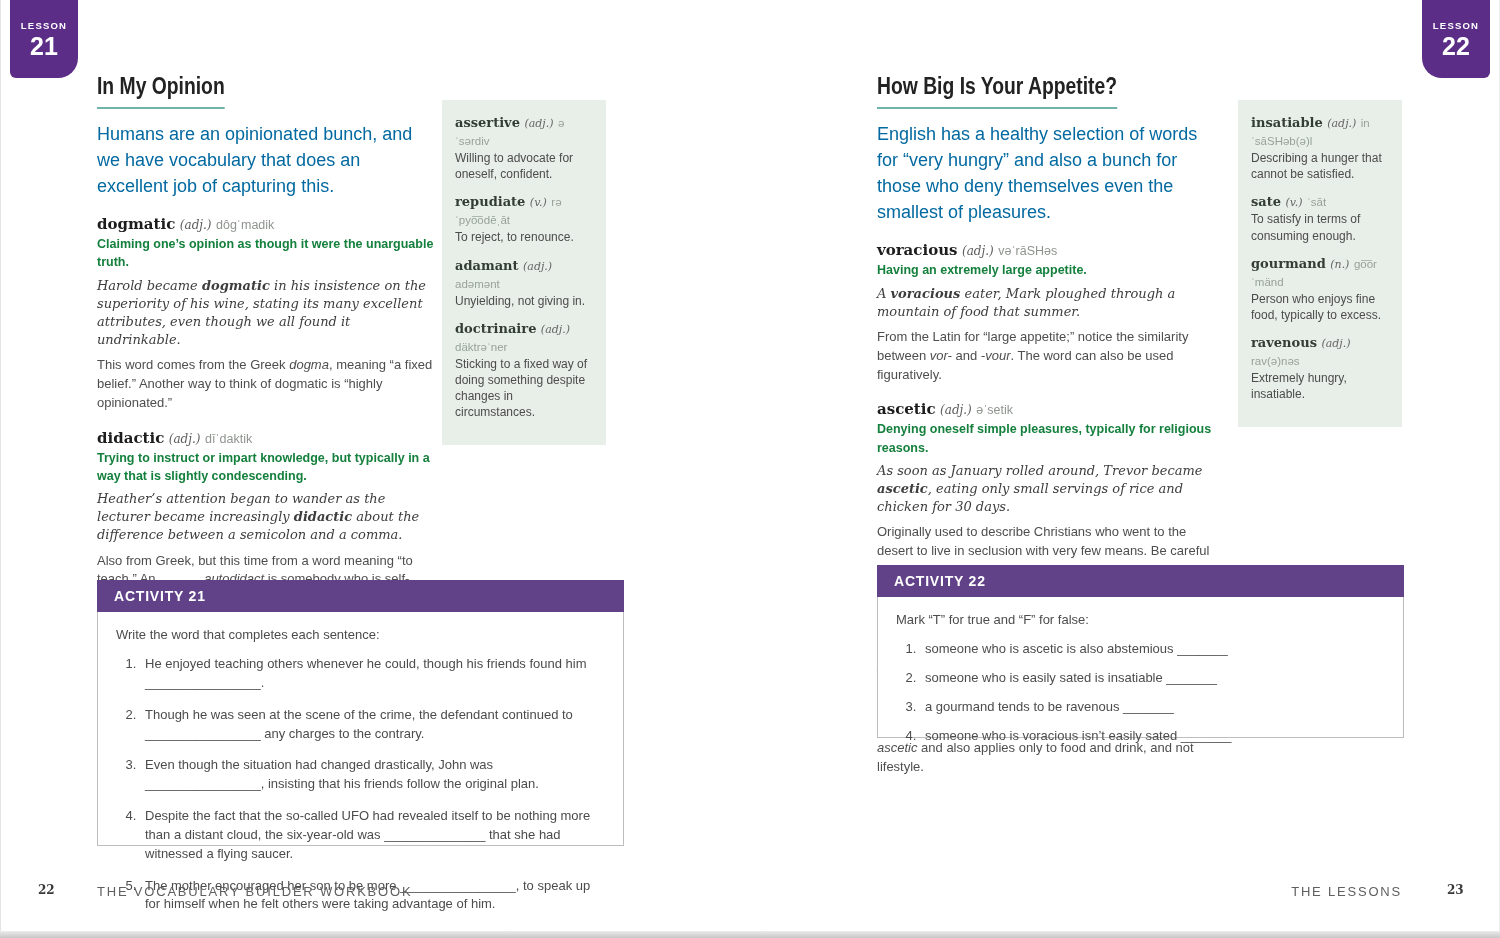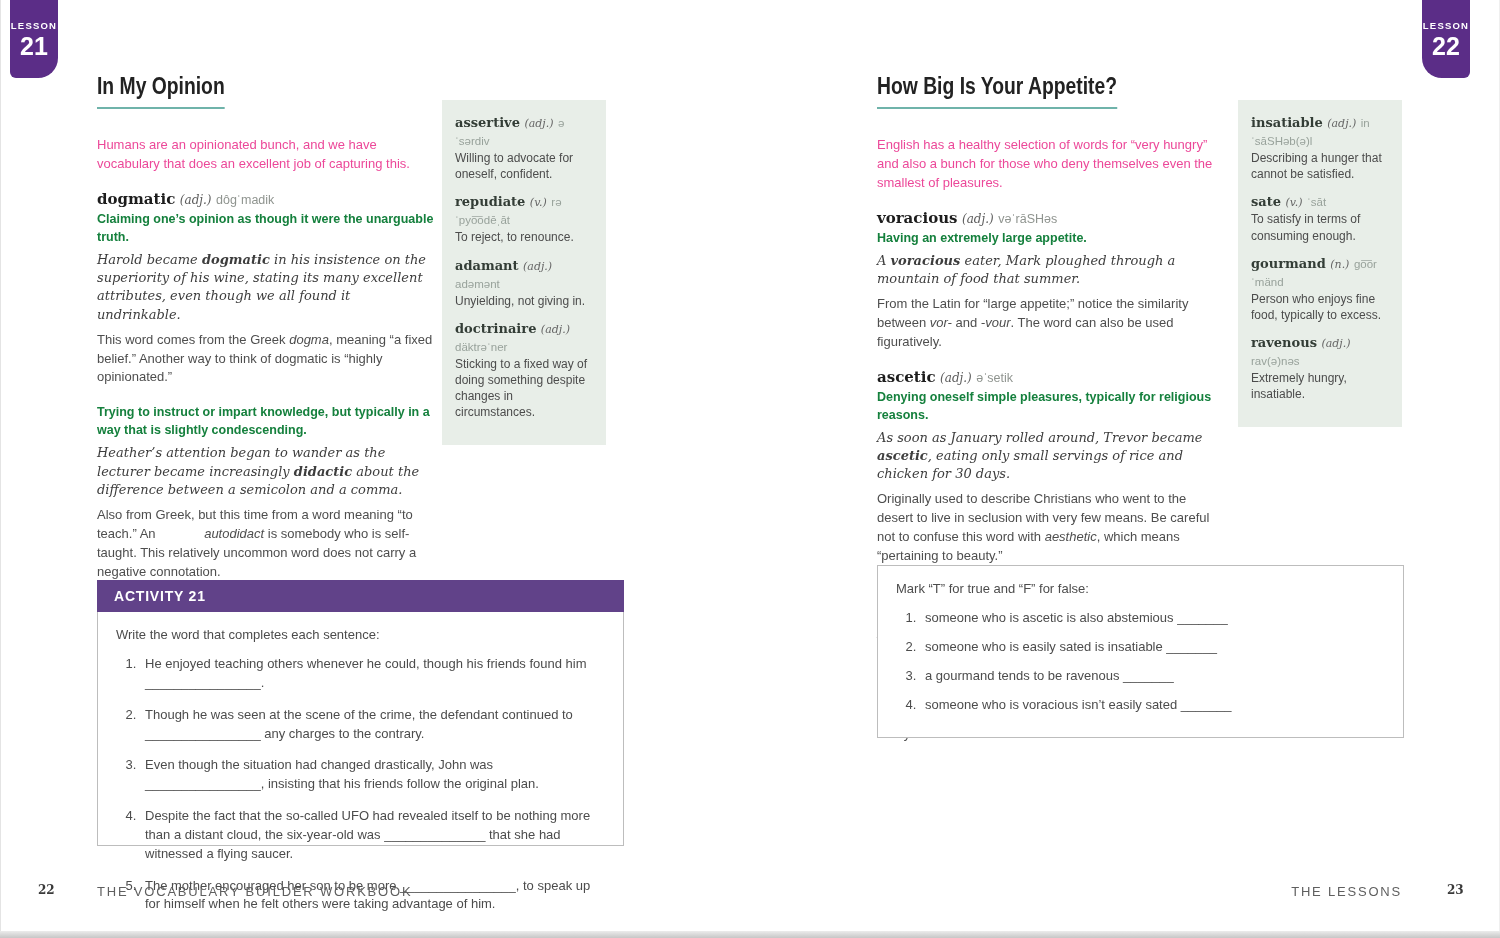--- a/index.html
+++ b/index.html
@@ -2,34 +2,34 @@
 <html><head>
 <meta charset="utf-8">
 <style>
   html,body{margin:0;padding:0;}
   body{
     width:1500px;height:938px;position:relative;overflow:hidden;
     background:#ffffff;font-family:"Liberation Sans",sans-serif;
     -webkit-font-smoothing:antialiased;
   }
   
-  .tab{position:absolute;top:0;width:48px;height:78px;background:#5b2d87;color:#fff;
+  .tab{position:absolute;top:0;width:68px;height:78px;background:#5b2d87;color:#fff;
     display:flex;flex-direction:column;align-items:center;justify-content:center;gap:3px;}
   .tab-left{left:10px;border-radius:0 0 20px 6px;}
   .tab-right{left:1422px;border-radius:0 0 6px 20px;}
   .tab .lbl{font-size:9.5px;font-weight:700;letter-spacing:1.2px;}
   .tab .num{font-size:25px;font-weight:700;line-height:1;}
   
   .main{position:absolute;width:338px;top:73px;}
   .main-left{left:97px;}
   .main-right{left:877px;}
   h1.page-title{margin:0 0 12px 0;font-size:23px;font-weight:700;color:#222;
     display:inline-block;padding-bottom:7px;border-bottom:2px solid #6fb3aa;
     transform:scaleX(.84);transform-origin:left bottom;white-space:nowrap;}
-  .intro{font-size:13px;line-height:1.45;color:#ec4899;margin:15px 0 8px 0;}
+  .intro{font-size:18px;line-height:1.45;color:#0369a1;margin:0 0 8px 0;}
   .entry{margin-top:16px;}
   .entry-head{margin-bottom:2px;}
   .w{font-family:"DejaVu Serif","Liberation Serif",serif;font-weight:700;font-size:15px;color:#1d1d1d;}
   .pos{font-family:"DejaVu Serif","Liberation Serif",serif;font-style:italic;font-size:12px;color:#5c5c5c;}
   .pron{font-size:12.5px;color:#8f948f;}
   .def{font-size:12.5px;font-weight:700;color:#15803d;line-height:1.45;margin-bottom:5px;}
   .ex{font-family:"DejaVu Serif","Liberation Serif",serif;font-style:italic;font-size:13px;
     color:#3d3d3d;line-height:1.4;margin-bottom:7px;}
   .note{font-size:13px;line-height:1.45;color:#4e4e4e;margin:0;}
   
@@ -89,20 +89,25 @@
       <span class="w">dogmatic</span>
       <span class="pos">(adj.)</span>
       <span class="pron">dôɡˈmadik</span>
     </div>
     <div class="def">Claiming one’s opinion as though it were the unarguable truth.</div>
     <div class="ex"><span>Harold became </span><span style="font-weight: 700;">dogmatic</span><span> in his insistence on the superiority of his wine, stating its many excellent attributes, even though we all found it undrinkable.</span></div>
     <p class="note"><span>This word comes from the Greek </span><span style="font-style: italic;">dogma</span><span>, meaning “a fixed belief.” Another way to think of dogmatic is “highly opinionated.”</span></p>
   </div>
 
   <div class="entry">
+    <div class="entry-head">
+      <span class="w">didactic</span>
+      <span class="pos">(adj.)</span>
+      <span class="pron">dīˈdaktik</span>
+    </div>
     <div class="def">Trying to instruct or impart knowledge, but typically in a way that is slightly condescending.</div>
     <div class="ex"><span>Heather’s attention began to wander as the lecturer became increasingly </span><span style="font-weight: 700;">didactic</span><span> about the difference between a semicolon and a comma.</span></div>
     <p class="note"><span>Also from Greek, but this time from a word meaning “to teach.” An </span><span style="font-style: italic; margin-left: 45px;">autodidact</span><span> is somebody who is self-taught. This relatively uncommon word does not carry a negative connotation.</span></p>
   </div>
 
   <div class="entry">
     <div class="entry-head">
       <span class="w">retract</span>
       <span class="pos">(v.)</span>
       <span class="pron">rəˈtrakt</span>
@@ -213,20 +218,21 @@
   </div>
   <div class="sb-entry">
     <span class="sb-w">ravenous</span>
     <span class="sb-pos">(adj.)</span>
     <span class="sb-pron">rav(ə)nəs</span>
     <div class="sb-def">Extremely hungry, insatiable.</div>
   </div>
 </div>
 
 <div class="activity act-right">
+  <div class="act-header">ACTIVITY 22</div>
   <div class="act-body">
     <p class="act-instructions">Mark “T” for true and “F” for false:</p>
     <ol class="act-list">
       <li>someone who is ascetic is also abstemious _______</li>
       <li>someone who is easily sated is insatiable _______</li>
       <li>a gourmand tends to be ravenous _______</li>
       <li>someone who is voracious isn’t easily sated _______</li>
     </ol>
   </div>
 </div>

